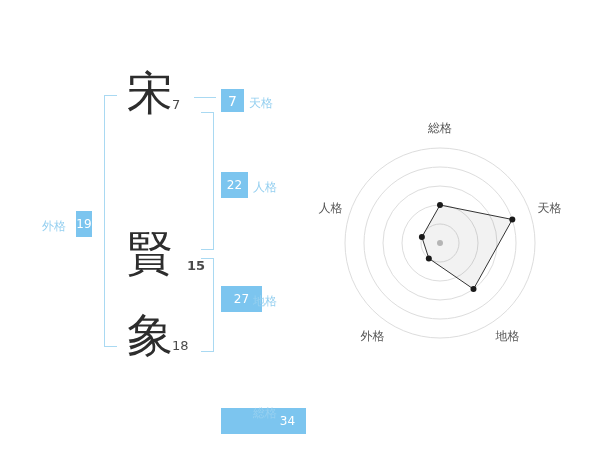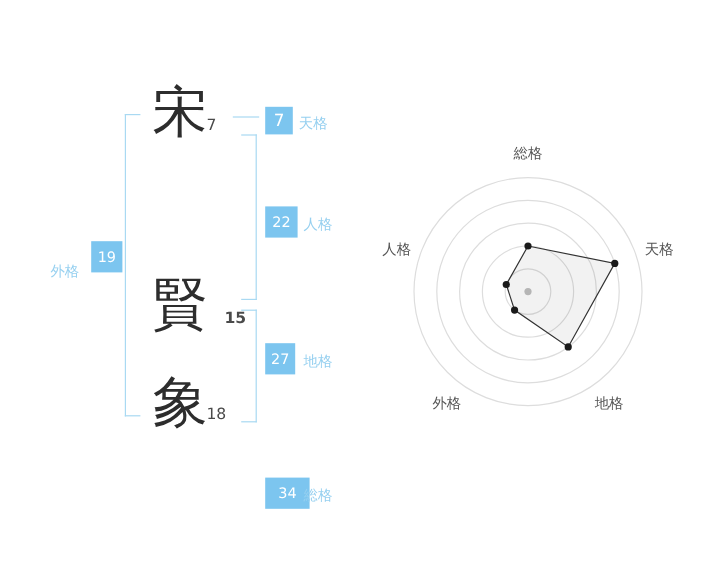--- a/index.html
+++ b/index.html
@@ -74,36 +74,36 @@
   <div class="stroke-count" style="left:172px; top:97px;">7</div>
 
   <div class="kanji" style="left:127px; top:230px;">賢</div>
   <div class="stroke-count" style="left:187px; top:258px;font-weight:bold;">15</div>
 
   <div class="kanji" style="left:127px; top:312px;">象</div>
   <div class="stroke-count" style="left:172px; top:338px;">18</div>
 
   <div class="bracket bracket-open-right" style="left:104px; top:95px; width:12px; height:250px;"></div>
 
-  <div class="badge" style="left:76px; top:201px; width:26px; height:26px;">19</div>
+  <div class="badge" style="left:76px; top:211px; width:16px; height:26px;">19</div>
   <div class="badge-label" style="left:42px; top:218px;">外格</div>
 
   <div class="tick-line" style="left:194px; top:97px; width:22px; height:1px;"></div>
   <div class="badge" style="left:221px; top:89px; width:23px; height:23px; font-size:14px;">7</div>
   <div class="badge-label" style="left:249px; top:95px;">天格</div>
 
   <div class="bracket bracket-open-left" style="left:201px; top:112px; width:12px; height:136px;"></div>
   <div class="badge" style="left:221px; top:172px; width:27px; height:26px;">22</div>
   <div class="badge-label" style="left:253px; top:179px;">人格</div>
 
   <div class="bracket bracket-open-left" style="left:201px; top:258px; width:12px; height:92px;"></div>
-  <div class="badge" style="left:221px; top:286px; width:25px; height:26px;">27</div>
+  <div class="badge" style="left:221px; top:286px; width:41px; height:26px;">27</div>
   <div class="badge-label" style="left:253px; top:293px;">地格</div>
 
-  <div class="badge" style="left:221px; top:398px; width:37px; height:26px;">34</div>
+  <div class="badge" style="left:221px; top:408px; width:37px; height:26px;padding-left:48px;">34</div>
   <div class="badge-label" style="left:253px; top:405px;">総格</div>
 
   <div class="radar-wrap">
     <svg width="300" height="300" viewBox="0 0 300 300">
         <circle cx="140" cy="150" r="95" fill="none" stroke="#dddddd" stroke-width="1"></circle>
         <circle cx="140" cy="150" r="76" fill="none" stroke="#dddddd" stroke-width="1"></circle>
         <circle cx="140" cy="150" r="57" fill="none" stroke="#dddddd" stroke-width="1"></circle>
         <circle cx="140" cy="150" r="38" fill="none" stroke="#dddddd" stroke-width="1"></circle>
         <circle cx="140" cy="150" r="19" fill="none" stroke="#dddddd" stroke-width="1"></circle>
         <polygon points="140.0,112.0 212.3,126.5 173.5,196.1 128.8,165.4 121.9,144.1" fill="rgba(0,0,0,0.05)" stroke="#333333" stroke-width="1"></polygon>

